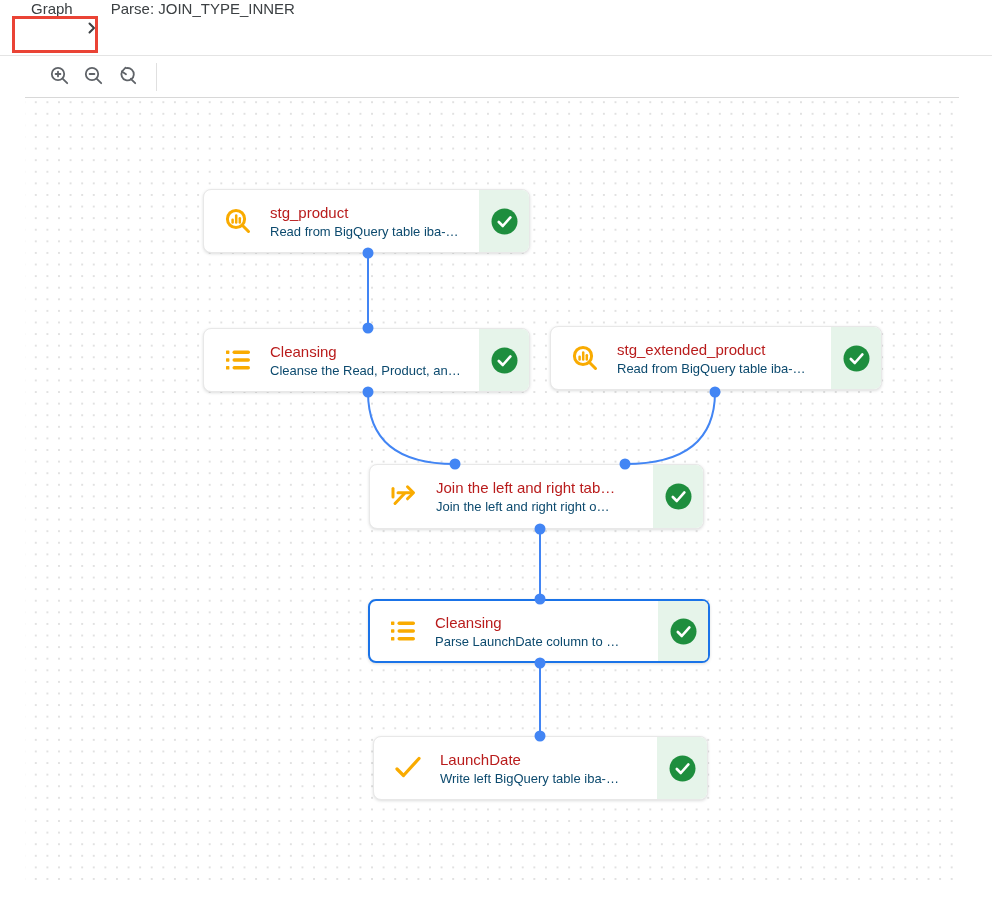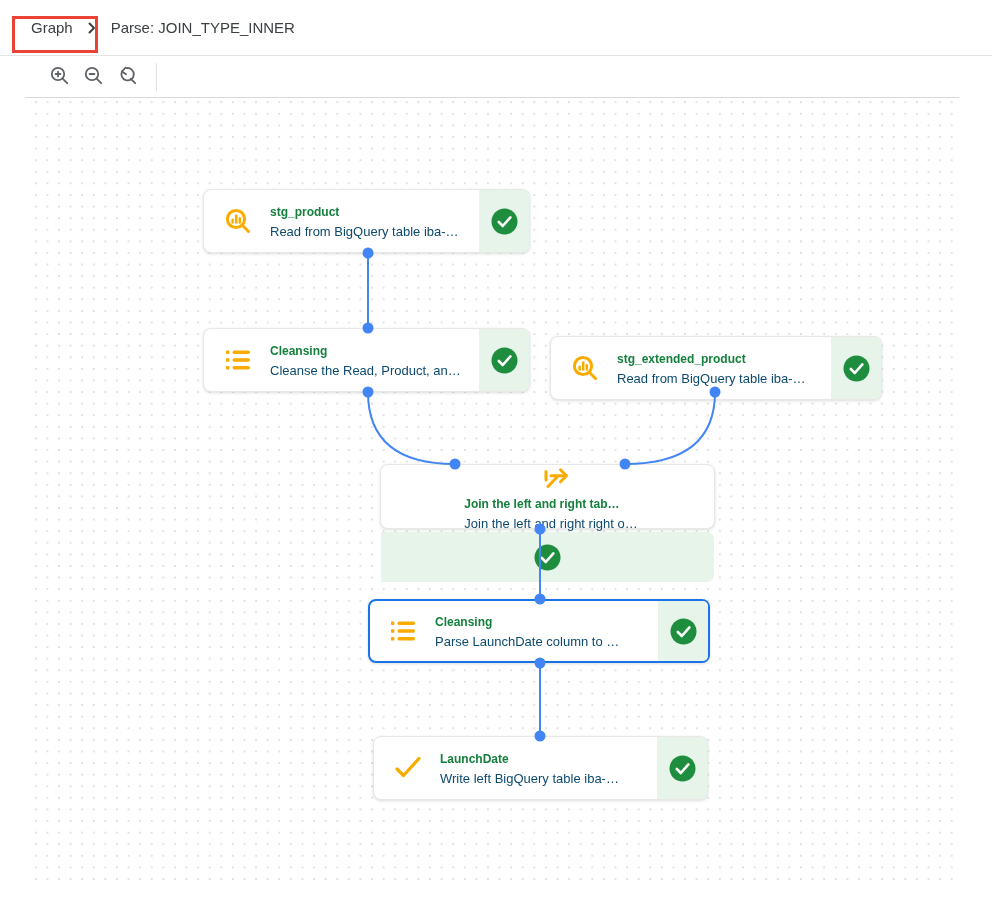--- a/index.html
+++ b/index.html
@@ -4,21 +4,21 @@
 <style>
   html,body{margin:0;padding:0;}
   body{
     width:992px;height:906px;position:relative;overflow:hidden;
     background:#fff;font-family:"Liberation Sans",sans-serif;
     -webkit-font-smoothing:antialiased;
   }
   
   .breadcrumb{
     position:absolute;left:0;top:0;right:0;height:56px;
-    display:flex;align-items:center;padding-left:31px;
+    display:flex;padding-left:31px;
     border-bottom:1px solid #e4e4e4;box-sizing:border-box;background:#fff;
   }
   .crumb{font-size:15px;color:#3c4043;white-space:nowrap;cursor:pointer}
   .crumb-current{cursor:default}
   .chev{margin:0 13px;display:flex;align-items:center}
   .annotation-box{
     position:absolute;left:12px;top:16px;width:86px;height:37px;
     border:3px solid #ea4335;box-sizing:border-box;pointer-events:none;z-index:5;
   }
   
@@ -41,21 +41,21 @@
   .node{
     position:absolute;display:flex;align-items:center;
     background:#fff;border:1px solid #e8e8e8;border-radius:8px;
     box-shadow:0 1px 3px rgba(60,64,67,.18);box-sizing:border-box;cursor:pointer;z-index:1;
   }
   .node.selected{border:2px solid #1a73e8}
   .node-icon{flex:0 0 30px;width:30px;height:30px;margin-left:19px}
   .node.selected .node-icon{margin-left:18px}
   .node-text{flex:1;min-width:0;padding:0 10px 0 17px}
   .node-title{
-    font-size:12px;font-weight:700;color:#15803d;line-height:19px;
+    font-size:15px;font-weight:400;color:#b91c1c;line-height:19px;
     white-space:nowrap;overflow:hidden;margin-bottom:1px;
   }
   .node-sub{
     font-size:13px;color:#0c4a6e;line-height:17px;
     white-space:nowrap;overflow:hidden;
   }
   .node-status{
     flex:0 0 50px;align-self:stretch;background:#e6f4ea;
     border-radius:0 7px 7px 0;display:flex;align-items:center;justify-content:center;
   }
@@ -151,21 +151,21 @@
       <div class="node-sub">Cleanse the Read, Product, an…</div>
     </span>
     <span class="node-status">
       <svg width="27" height="27" viewBox="0 0 27 27">
           <circle cx="13.5" cy="13.5" r="13" fill="#1e8e3e"></circle>
           <polyline points="7.8,14 11.8,18 19.4,9.4" fill="none" stroke="#fff" stroke-width="2.6" stroke-linecap="round" stroke-linejoin="round"></polyline>
         </svg>
     </span>
   </div>
 
-  <div class="node" style="left:525px;top:238px;width:332px;height:64px;">
+  <div class="node" style="left:525px;top:228px;width:332px;height:64px;">
     <span class="node-icon">
       <svg width="30" height="30" viewBox="0 0 30 30" fill="none" stroke="#F9AB00">
         <circle cx="13" cy="13" r="8.6" stroke-width="3"></circle>
         <line x1="19.8" y1="19.8" x2="25.5" y2="25.5" stroke-width="3" stroke-linecap="round"></line>
         <line x1="9.6" y1="16.6" x2="9.6" y2="13.8" stroke-width="2.5" stroke-linecap="round"></line>
         <line x1="13.2" y1="16.6" x2="13.2" y2="9.6" stroke-width="2.5" stroke-linecap="round"></line>
         <line x1="16.8" y1="16.6" x2="16.8" y2="12.2" stroke-width="2.5" stroke-linecap="round"></line>
       </svg>
     </span>
     <span class="node-text">
@@ -173,21 +173,21 @@
       <div class="node-sub">Read from BigQuery table iba-…</div>
     </span>
     <span class="node-status">
       <svg width="27" height="27" viewBox="0 0 27 27">
           <circle cx="13.5" cy="13.5" r="13" fill="#1e8e3e"></circle>
           <polyline points="7.8,14 11.8,18 19.4,9.4" fill="none" stroke="#fff" stroke-width="2.6" stroke-linecap="round" stroke-linejoin="round"></polyline>
         </svg>
     </span>
   </div>
 
-  <div class="node" style="left:355px;top:366px;width:335px;height:65px;flex-direction:column;">
+  <div class="node" style="left:344px;top:366px;width:335px;height:65px;">
     <span class="node-icon">
       <svg width="30" height="30" viewBox="0 0 30 30" fill="none" stroke="#F9AB00" stroke-width="3" stroke-linecap="round" stroke-linejoin="round">
         <line x1="4" y1="6.5" x2="4" y2="15"></line>
         <line x1="9" y1="10.8" x2="23" y2="10.8"></line>
         <polyline points="18.5,4.8 24.5,10.8 18.5,16.8"></polyline>
         <line x1="6" y1="21.5" x2="15.5" y2="11.5"></line>
       </svg>
     </span>
     <span class="node-text">
       <div class="node-title">Join the left and right tab…</div>

